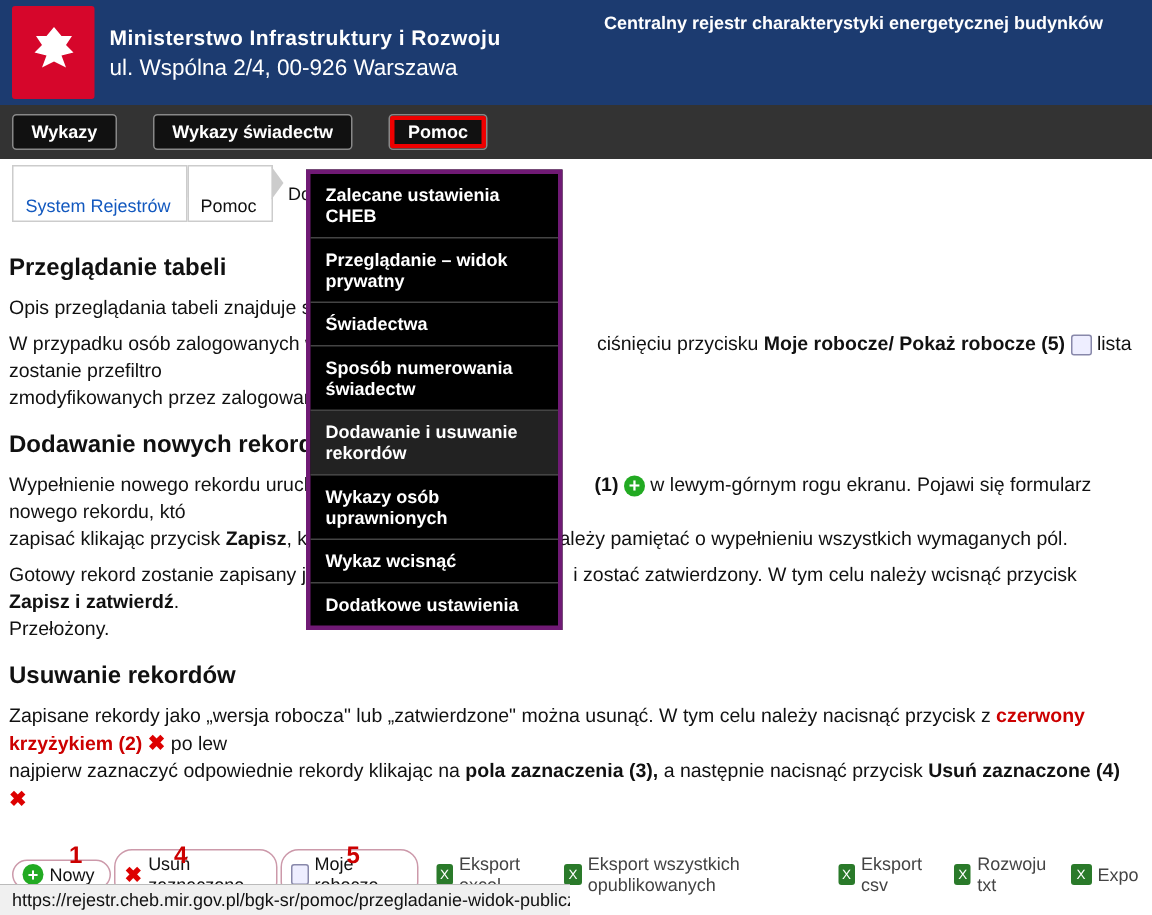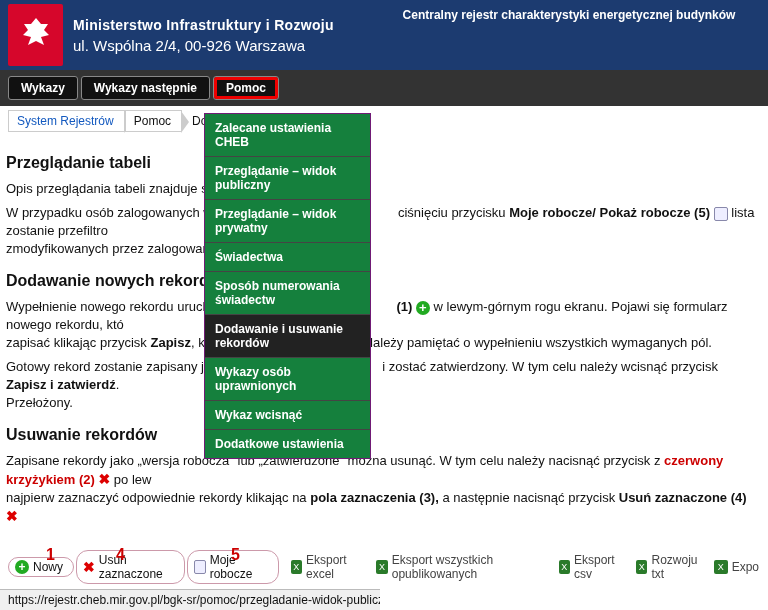--- a/index.html
+++ b/index.html
@@ -3,30 +3,30 @@
 <meta charset="utf-8">
 <style>
   html, body { margin:0; padding:0; font-family: Tahoma, Arial, sans-serif; font-size:12px; color:#111; background:#fff; width:768px; }
   .header-banner { background:#1c3b70; color:#fff; display:flex; align-items:center; position:relative; height:70px; }
   .emblem { width:55px; height:62px; background:#d6062b; margin:4px 10px 4px 8px; border-radius:2px; display:flex; align-items:center; justify-content:center; }
   .emblem svg { width:40px; height:40px; }
   .ministry { flex:0 0 auto; }
   .ministry-title { font-size:14px; font-weight:bold; letter-spacing:0.3px; }
   .ministry-addr { font-size:15px; margin-top:4px; }
   .banner-title { position:absolute; left:390px; right:20px; top:6px; text-align:center; font-weight:bold; font-size:12px; line-height:18px; }
-  .topbar { background:#333; padding:6px 8px; display:flex; gap:3px; }
+  .topbar { background:#333; padding:6px 8px; display:flex; gap:24px; }
   .menu-btn { background:#111; color:#fff; border:1px solid #888; border-radius:3px; padding:4px 12px; font-size:12px; font-weight:bold; cursor:pointer; position:relative; }
   .highlight-red { box-shadow: 0 0 0 3px #e00 inset; }
-  .dropdown { position:absolute; left:204px; top:113px; width:165px; background:#15803d; border:1px solid #701a75; z-index:100; }
+  .dropdown { position:absolute; left:204px; top:113px; width:165px; background:#000000; border:3px solid #701a75; z-index:100; }
   .dropdown-item { color:#fff; font-weight:bold; font-size:12px; padding:7px 10px; border-bottom:1px solid #444; cursor:pointer; line-height:14px; }
   .dropdown-item:last-child { border-bottom:none; }
   .dropdown-item.active { background:#222; }
   .breadcrumb { padding:4px 8px; font-size:12px; display:flex; align-items:center; gap:4px; }
   .breadcrumb a { color:#1359bf; text-decoration:none; }
-  .bc-step { border:1px solid #ccc; padding:3px 10px 3px 8px; margin-right:-4px; position:relative; background:#fff; }
+  .bc-step { border:1px solid #ccc; padding:19px 10px 3px 8px; margin-right:-4px; position:relative; background:#fff; }
   .bc-step:after { content:""; position:absolute; right:-8px; top:0; border-top:11px solid transparent; border-bottom:11px solid transparent; border-left:8px solid #ccc; }
   .bc-step span.inner:after { content:""; position:absolute; right:-7px; top:1px; border-top:10px solid transparent; border-bottom:10px solid transparent; border-left:7.5px solid #fff; }
   .content { padding:4px 8px 60px 6px; width:755px; }
   h2 { font-size:16px; font-weight:bold; margin:14px 0 8px 0; }
   p { margin:6px 0; font-size:13px; line-height:18px; }
   b { font-weight:bold; }
   .red { color:#c00; font-weight:bold; }
   .inline-icon { display:inline-block; width:14px; height:14px; vertical-align:middle; }
   .icon-green-plus { background:#2a2; border-radius:50%; color:#fff; text-align:center; line-height:14px; font-weight:bold; }
   .icon-expand { background:#eef; border:1px solid #88a; border-radius:2px; width:12px; height:12px; }
@@ -50,27 +50,26 @@
   </div>
   <div class="ministry">
     <div class="ministry-title">Ministerstwo Infrastruktury i Rozwoju</div>
     <div class="ministry-addr">ul. Wspólna 2/4, 00-926 Warszawa</div>
   </div>
   <div class="banner-title">Centralny rejestr charakterystyki energetycznej budynków</div>
 </div>
 
 <div class="topbar">
   <button class="menu-btn">Wykazy</button>
-  <button class="menu-btn">Wykazy następnie</button>
+  <button class="menu-btn">Wykazy świadectw</button>
   <button class="menu-btn highlight-red">Pomoc</button>
 </div>
 
 <div class="dropdown">
   <div class="dropdown-item">Zalecane ustawienia CHEB</div>
-  <div class="dropdown-item">Przeglądanie – widok publiczny</div>
   <div class="dropdown-item">Przeglądanie – widok prywatny</div>
   <div class="dropdown-item">Świadectwa</div>
   <div class="dropdown-item">Sposób numerowania świadectw</div>
   <div class="dropdown-item active">Dodawanie i usuwanie rekordów</div>
   <div class="dropdown-item">Wykazy osób uprawnionych</div>
   <div class="dropdown-item">Wykaz wcisnąć</div>
   <div class="dropdown-item">Dodatkowe ustawienia</div>
 </div>
 
 <div class="breadcrumb">

